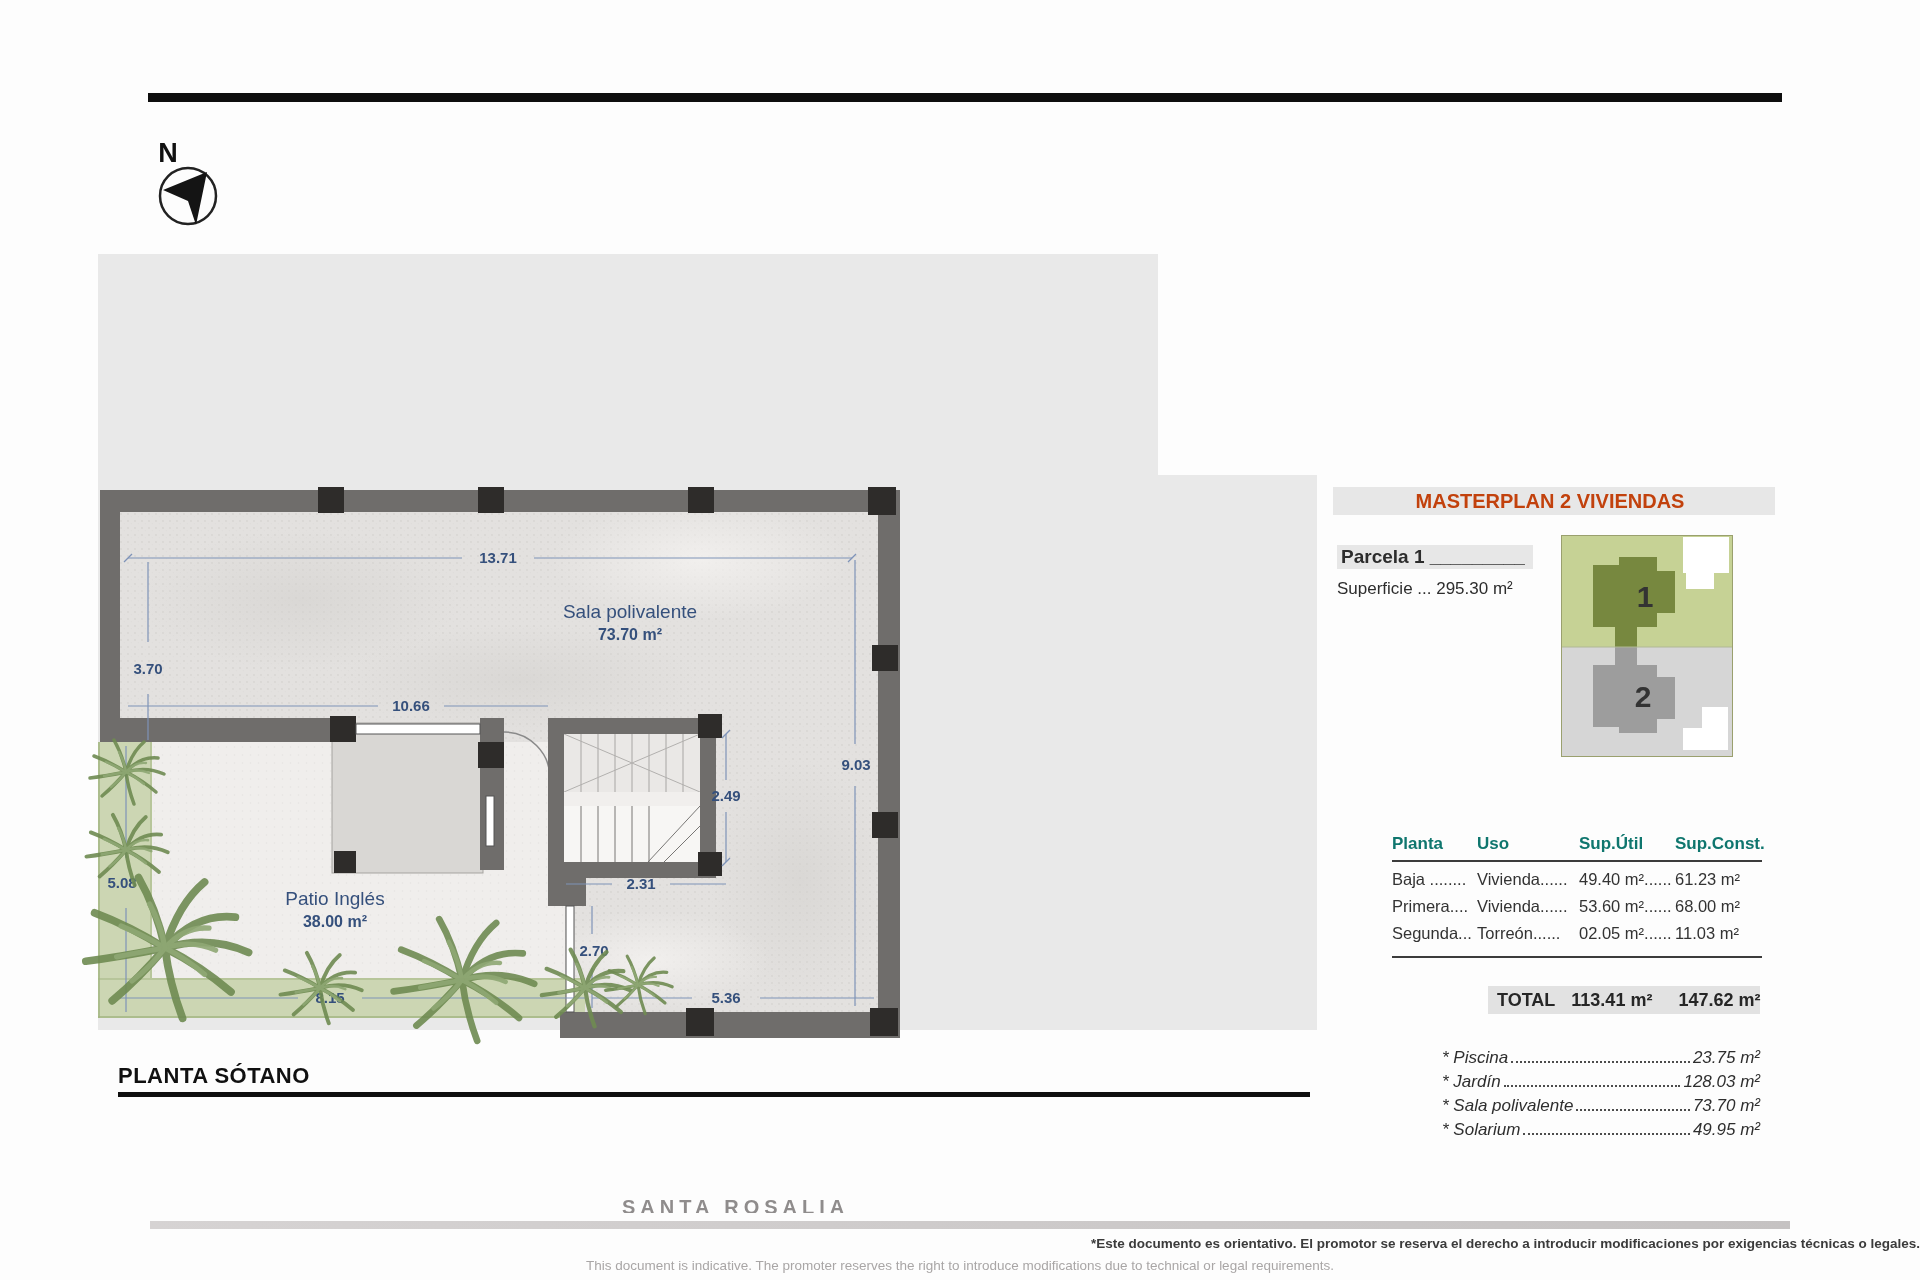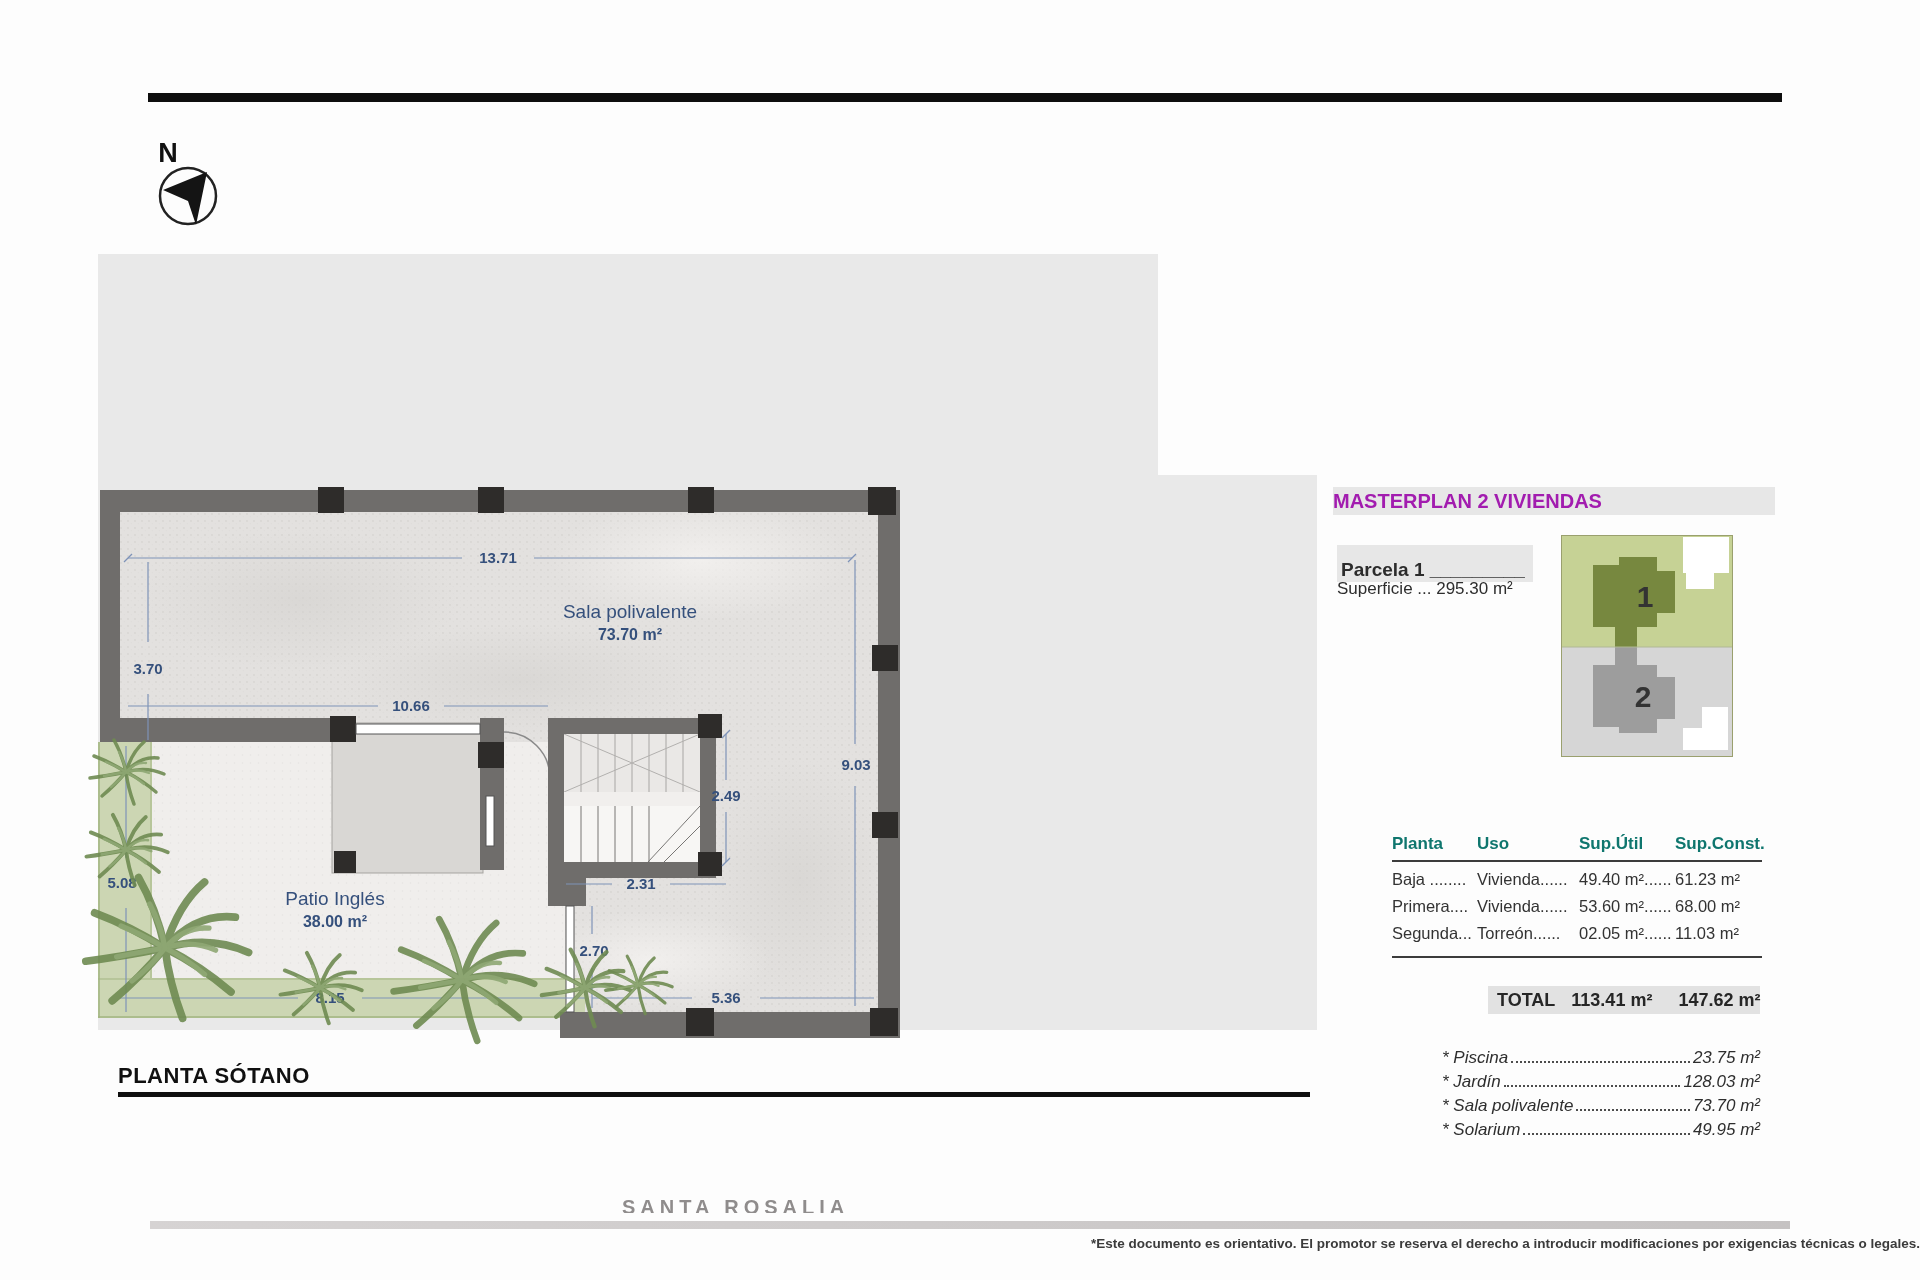--- a/index.html
+++ b/index.html
@@ -2,26 +2,26 @@
 <html><head>
 <meta charset="utf-8">
 <style>
   html,body{margin:0;padding:0;background:#ffffff;}
   #stage{position:relative;width:1920px;height:1280px;background:#fdfdfd;overflow:hidden;
          font-family:"Liberation Sans",sans-serif;}
   .abs{position:absolute;}
   
   #top-bar{left:148px;top:93px;width:1634px;height:9px;background:#0e0e0e;}
   
-  .panel-bar{background:#e7e7e7;color:#a21caf;font-weight:bold;font-size:20px;
-             display:flex;align-items:center;justify-content:flex-start;}
+  .panel-bar{background:#e7e7e7;color:#c2410c;font-weight:bold;font-size:20px;
+             display:flex;align-items:center;justify-content:center;}
   #mp-bar{left:1333px;top:487px;width:434px;height:28px;padding-right:8px;}
   #cs-bar{left:1328px;top:785px;width:422px;height:30px;padding-right:28px;}
   #parcela{left:1337px;top:545px;font-size:19px;font-weight:bold;color:#2c2c2c;
-           background:#e7e7e7;padding:14px 8px 1px 4px;}
+           background:#e7e7e7;padding:1px 8px 1px 4px;}
   #superficie{left:1337px;top:579px;font-size:17px;color:#2d2d2d;}
   
   #sup-table{left:1392px;top:830px;width:370px;font-size:16.5px;color:#333;}
   .sup-row{display:flex;height:27px;align-items:center;white-space:nowrap;}
   .sup-row .c1{width:85px;}
   .sup-row .c2{width:102px;}
   .sup-row .c3{width:96px;}
   .sup-row .c4{width:87px;}
   .sup-head{font-weight:bold;font-size:17px;color:#0f766e;}
   .rule{height:2px;background:#3c3c3c;margin:3px 0 4px 0;}
@@ -333,14 +333,15 @@
     <div class="extra-row">
       <span>* Solarium</span>
       <span class="leader"></span>
       <span>49.95 m²</span>
     </div>
   </div>
 
   <div class="abs" id="watermark">SANTA ROSALIA</div>
   <div class="abs" id="footer-bar"></div>
   <div class="abs" id="footer-line1">*Este documento es orientativo. El promotor se reserva el derecho a introducir modificaciones por exigencias técnicas o legales.</div>
+  <div class="abs" id="footer-line2">This document is indicative. The promoter reserves the right to introduce modifications due to technical or legal requirements.</div>
 
 </div>
 
 </body></html>

